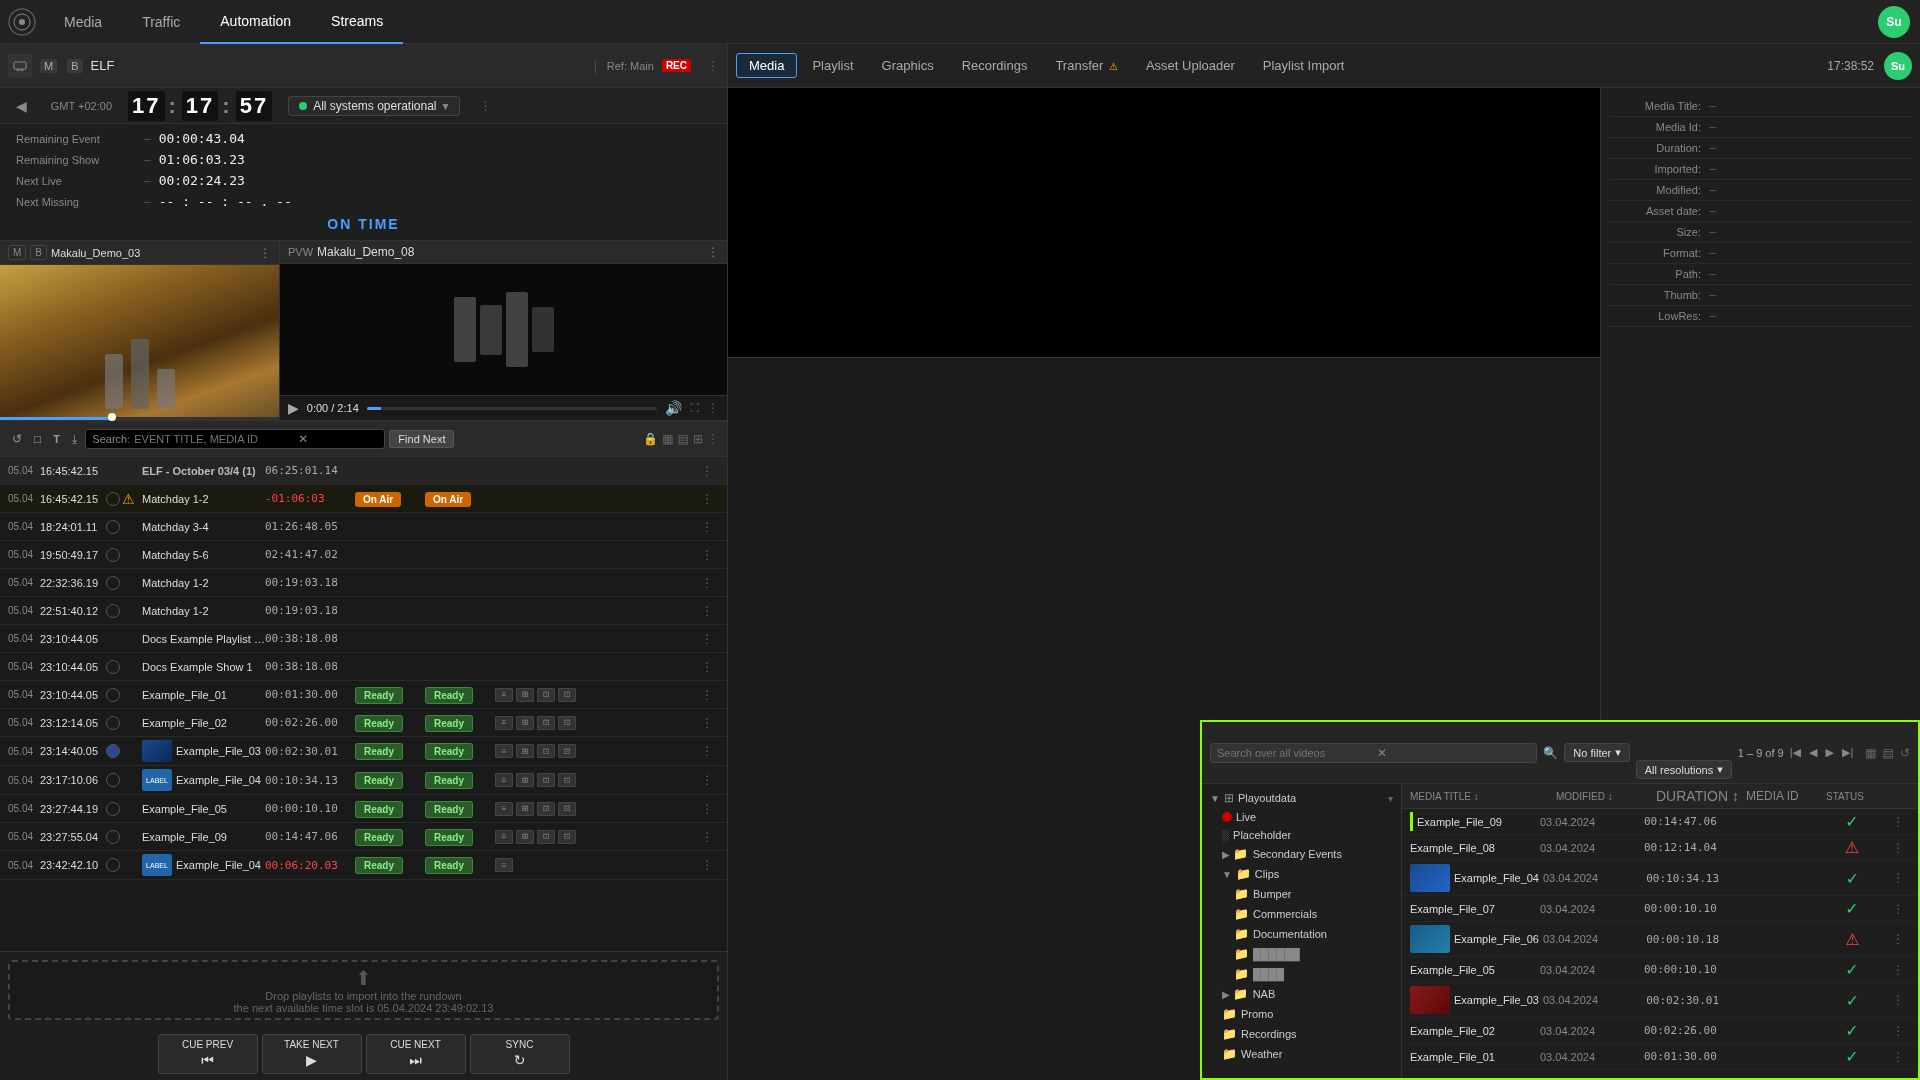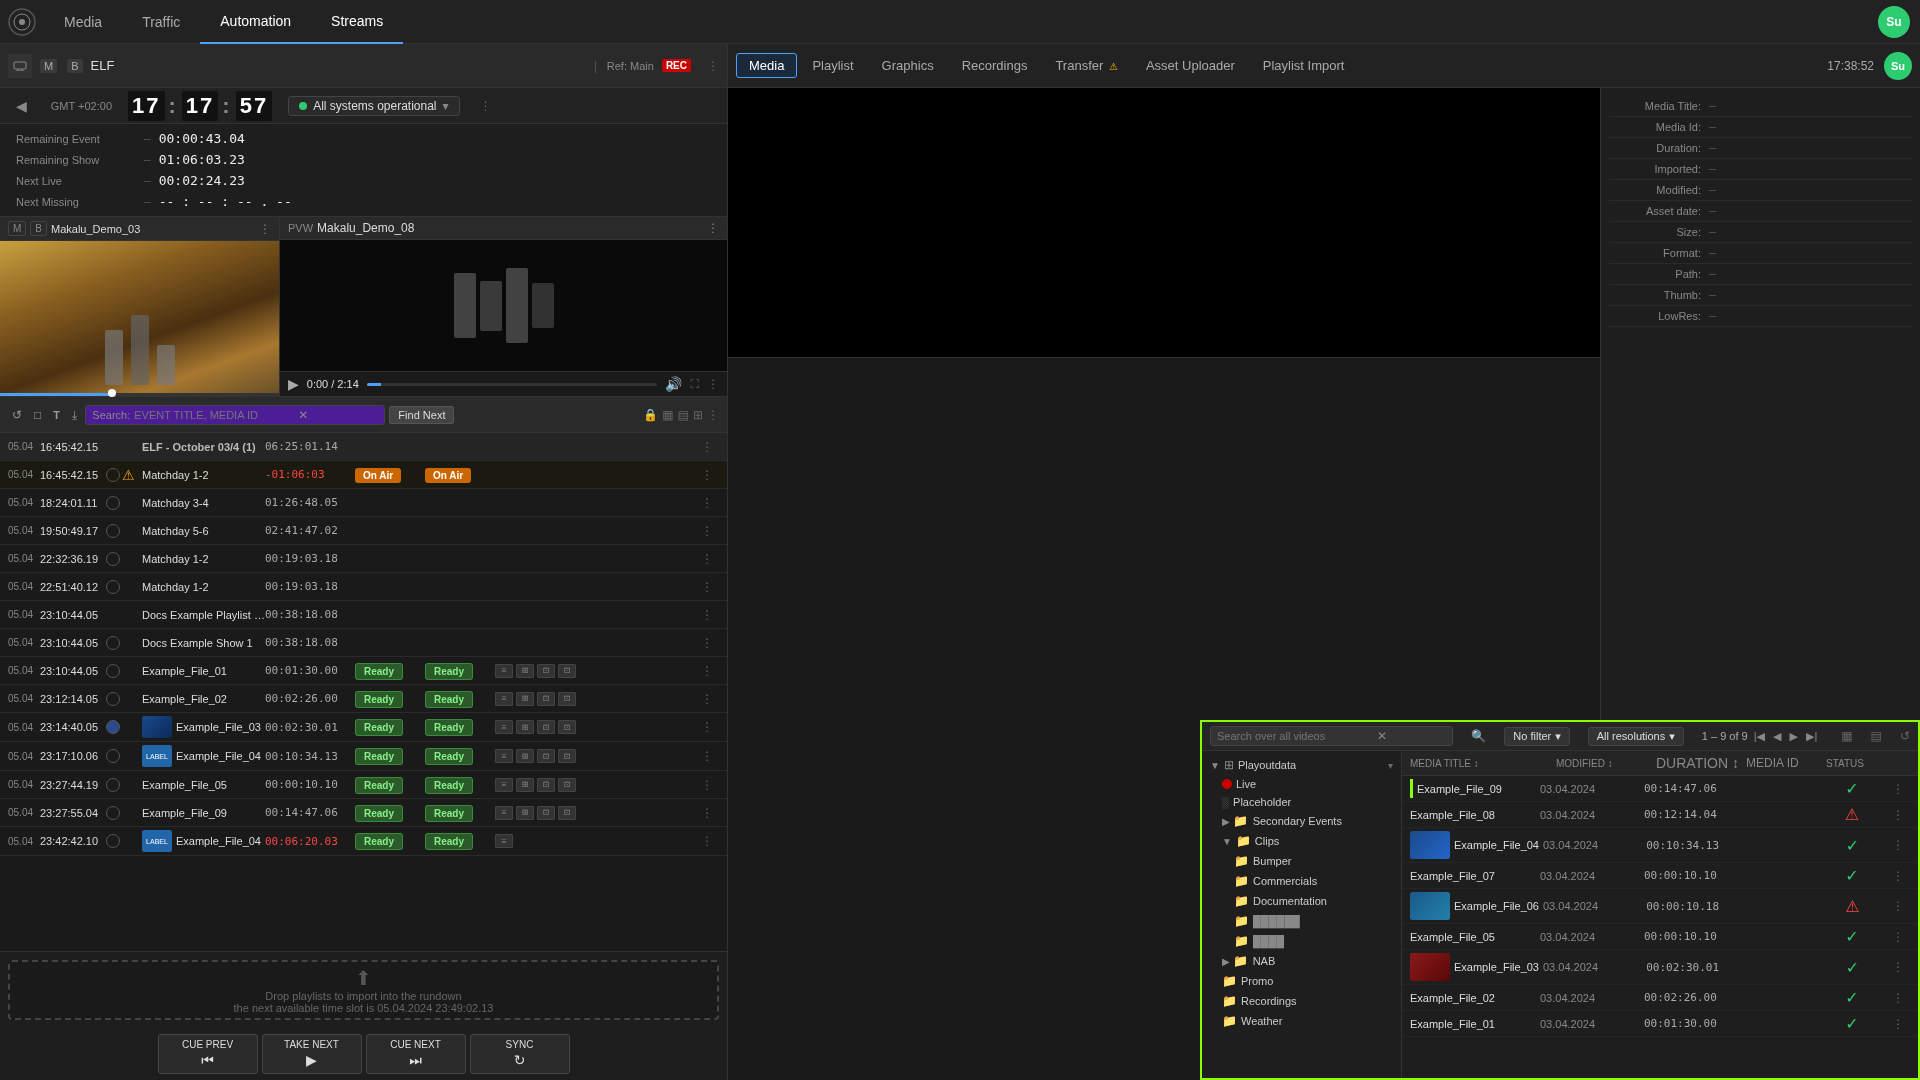--- a/index.html
+++ b/index.html
@@ -56,21 +56,21 @@
     .pvw-controls { display: flex; align-items: center; background: #1a1a1a; padding: 4px 8px; gap: 8px; border-top: 1px solid #333; }
     .pvw-btn { color: #aaa; cursor: pointer; font-size: 14px; }
     .pvw-time { color: #ddd; font-size: 11px; }
     .pvw-vol { color: #aaa; font-size: 14px; }
     .pvw-progress { flex: 1; height: 3px; background: #333; border-radius: 2px; overflow: hidden; }
     .pvw-progress-fill { height: 100%; width: 5%; background: #4a9fff; }
 
     
     .list-toolbar { display: flex; align-items: center; background: #2a2a2a; height: 36px; padding: 0 8px; border-bottom: 1px solid #333; gap: 4px; }
     .toolbar-btn { color: #999; cursor: pointer; padding: 2px 4px; display: flex; align-items: center; }
-    .search-box { display: flex; align-items: center; background: #4c1d95; border: 1px solid #444; border-radius: 3px; padding: 2px 6px; gap: 4px; flex: 1; max-width: 300px; }
+    .search-box { display: flex; align-items: center; background: #000000; border: 1px solid #444; border-radius: 3px; padding: 2px 6px; gap: 4px; flex: 1; max-width: 300px; }
     .search-box input { background: transparent; border: none; color: #ddd; outline: none; font-size: 11px; width: 100%; }
     .find-next-btn { background: #444; color: #ddd; border: 1px solid #555; padding: 2px 8px; cursor: pointer; border-radius: 2px; font-size: 11px; }
     .toolbar-icons { display: flex; gap: 4px; margin-left: auto; }
 
     
     .event-table { flex: 1; overflow-y: auto; background: #1a1a1a; }
     .event-header { display: flex; align-items: center; background: #252525; border-bottom: 1px solid #333; padding: 4px 8px; position: sticky; top: 0; z-index: 10; }
     .col-start { width: 80px; color: #888; font-size: 10px; text-transform: uppercase; }
     .col-link { width: 40px; color: #888; font-size: 10px; }
     .col-title { flex: 1; color: #888; font-size: 10px; text-transform: uppercase; }
@@ -129,25 +129,25 @@
     .media-props-tabs { display: flex; background: #252525; border-bottom: 1px solid #333; padding: 0 8px; }
     .media-props-tab { padding: 6px 14px; color: #aaa; cursor: pointer; font-size: 12px; border-bottom: 2px solid transparent; }
     .media-props-tab.active { color: #fff; border-bottom-color: #4a9fff; }
     .media-props-content { flex: 1; padding: 8px; overflow-y: auto; background: #1e1e1e; }
     .prop-row { display: flex; align-items: center; padding: 3px 0; border-bottom: 1px solid #2a2a2a; }
     .prop-label { width: 100px; color: #888; font-size: 11px; text-align: right; padding-right: 8px; }
     .prop-sep { color: #555; margin-right: 6px; }
 
     
     .media-browser { position: absolute; bottom: 0; right: 0; width: 720px; height: 360px; background: #1e1e1e; border: 2px solid #8aff00; z-index: 100; display: flex; flex-direction: column; }
-    .mb-toolbar { display: flex; align-items: center; background: #252525; padding: 4px 8px; gap: 18px; border-bottom: 1px solid #333; }
+    .mb-toolbar { display: flex; align-items: center; background: #252525; padding: 4px 8px; gap: 6px; border-bottom: 1px solid #333; }
     .mb-search { display: flex; align-items: center; background: #333; border: 1px solid #444; border-radius: 3px; padding: 2px 6px; flex: 1; }
     .mb-search input { background: transparent; border: none; color: #ddd; outline: none; font-size: 11px; width: 100%; }
     .mb-filter { background: #333; border: 1px solid #444; color: #ddd; padding: 2px 8px; border-radius: 3px; font-size: 11px; display: flex; align-items: center; gap: 4px; cursor: pointer; }
-    .mb-res { background: #333; border: 1px solid #444; color: #ddd; padding: 2px 8px; border-radius: 3px; font-size: 11px; display: flex; align-items: center; gap: 4px; cursor: pointer; }
+    .mb-res { background: #333; border: 1px solid #444; color: #ddd; padding: 2px 8px; border-radius: 3px; font-size: 11px; display: flex; align-items: center; gap: 4px; cursor: pointer; margin-top: 34px; }
     .mb-pagination { color: #aaa; font-size: 11px; margin-left: auto; display: flex; align-items: center; gap: 4px; }
     .mb-nav-btn { color: #888; cursor: pointer; padding: 0 2px; }
     .mb-main { display: flex; flex: 1; overflow: hidden; }
     .mb-sidebar { width: 200px; border-right: 1px solid #333; overflow-y: auto; padding: 4px 0; }
     .mb-tree-item { display: flex; align-items: center; padding: 3px 8px; cursor: pointer; gap: 4px; color: #ccc; font-size: 11px; }
     .mb-tree-icon { color: #f0c040; font-size: 12px; }
     .mb-tree-arrow { color: #888; font-size: 10px; }
     .mb-content { flex: 1; overflow-y: auto; }
     .mb-table-header { display: flex; align-items: center; background: #252525; padding: 4px 8px; border-bottom: 1px solid #333; position: sticky; top: 0; }
     .mb-col-title { flex: 1; color: #888; font-size: 10px; text-transform: uppercase; cursor: pointer; }
@@ -257,20 +257,21 @@
       <div class="timer-row">
         <span class="timer-label">Next Live</span>
         <span class="timer-dash">–</span>
         <span class="timer-value">00:02:24.23</span>
       </div>
       <div class="timer-row">
         <span class="timer-label">Next Missing</span>
         <span class="timer-dash">–</span>
         <span class="timer-value">-- : -- : -- . --</span>
       </div>
+      <div class="on-time">ON TIME</div>
     </div>
 
     <div class="preview-panel">
       <div class="preview-left">
         <div class="preview-topbar">
           <span style="color:#888;font-size:10px;background:#2a2a2a;border:1px solid #444;padding:1px 4px;border-radius:2px;">M</span>
           <span style="color:#888;font-size:10px;background:#2a2a2a;border:1px solid #444;padding:1px 4px;border-radius:2px;">B</span>
           <span style="color:#ddd;font-size:11px;flex:1;">Makalu_Demo_03</span>
           <span style="color:#888;cursor:pointer;">⋮</span>
         </div>

